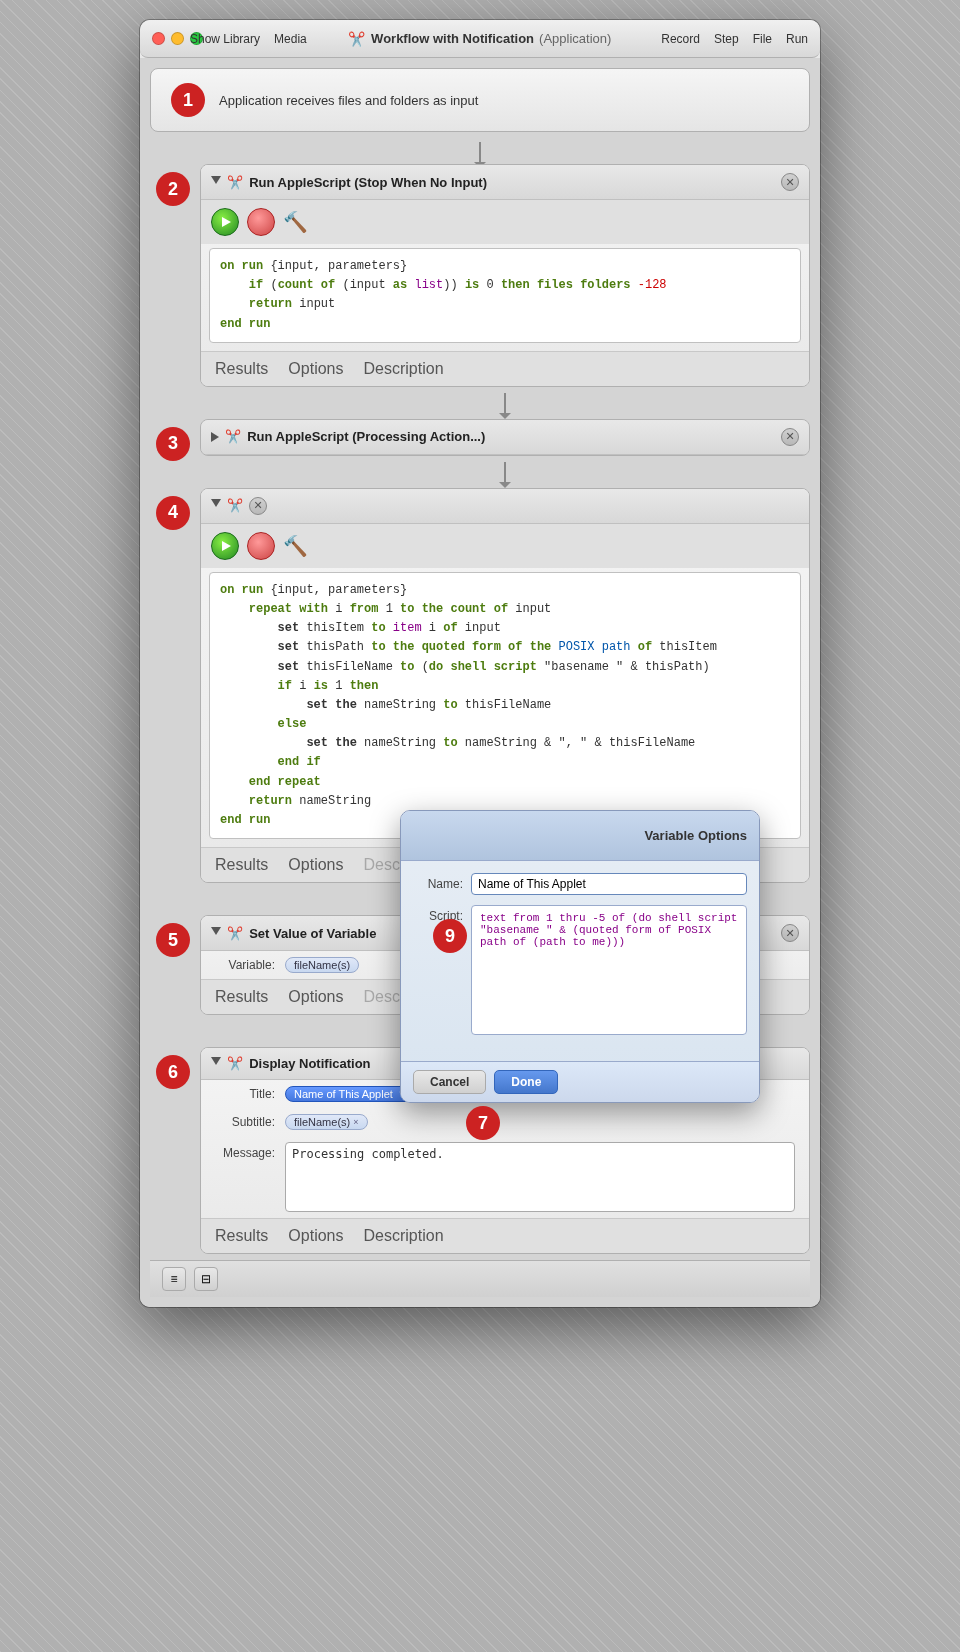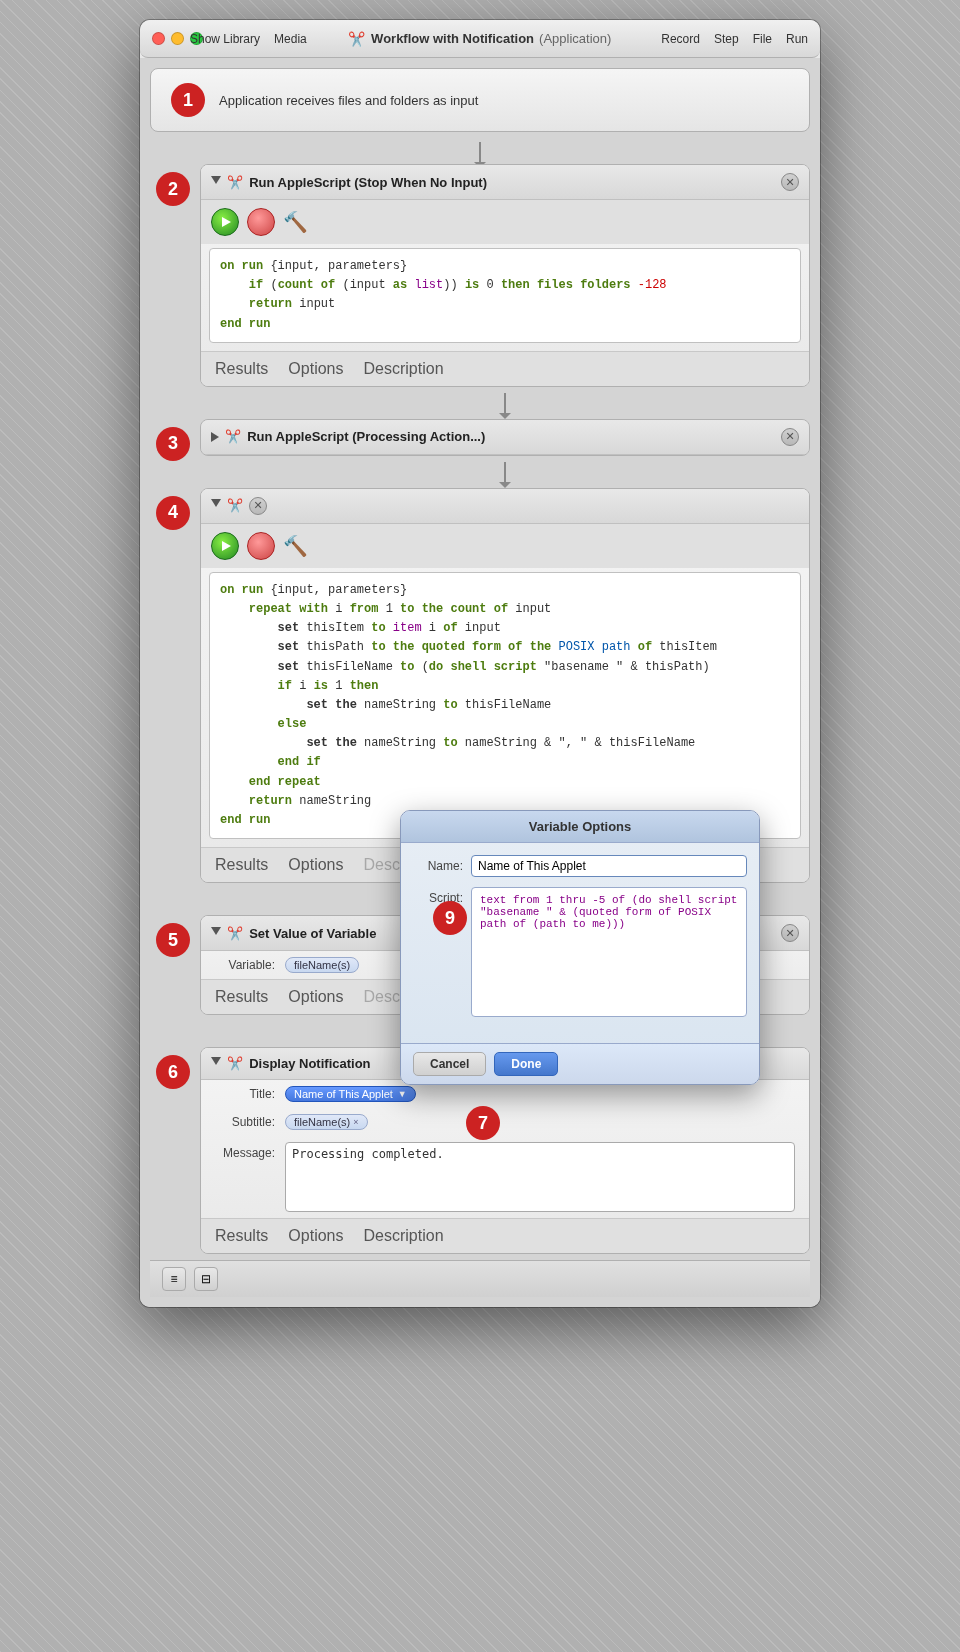--- a/index.html
+++ b/index.html
@@ -359,22 +359,22 @@
     .dialog {
       width: 360px;
       background: linear-gradient(to bottom, #e8eef5, #d8e4f0);
       border: 1px solid #8899bb;
       border-radius: 10px;
       box-shadow: 0 10px 30px rgba(0,0,0,0.4);
       overflow: hidden;
     }
     .dialog-title-bar {
       background: linear-gradient(to bottom, #c8d8ee, #b0c4de);
-      padding: 8px 12px;
-      text-align: center;
+      padding: 17px 12px;
+      text-align: right;
       font-size: 13px;
       font-weight: 700;
       color: #333;
       border-bottom: 1px solid #99aacc;
     }
     .dialog-body {
       padding: 12px;
     }
     .dialog-field-row {
       display: flex;

